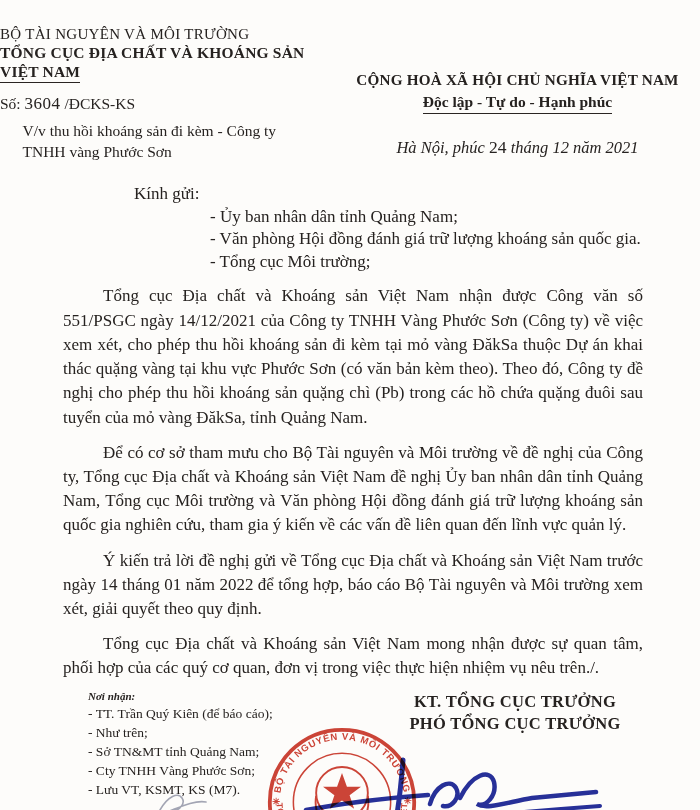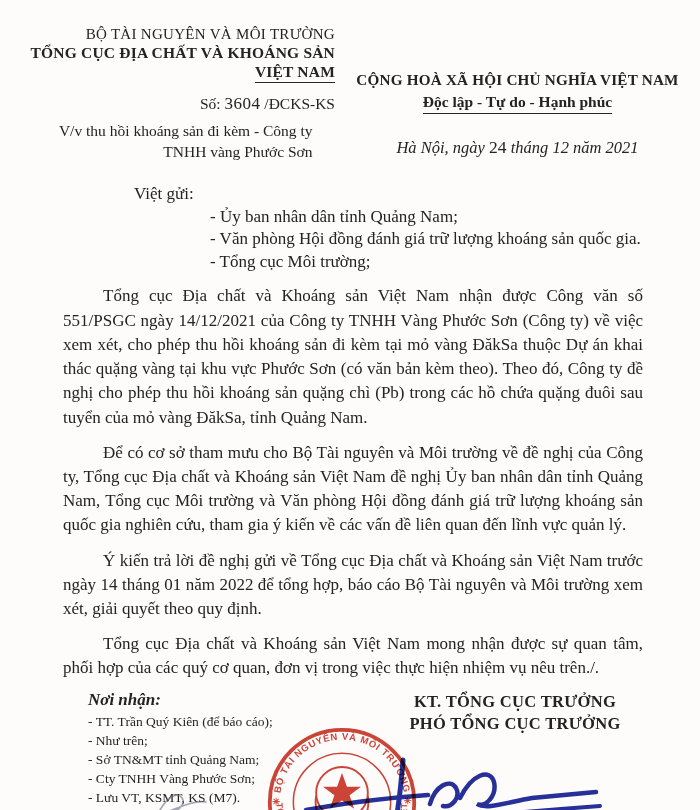--- a/index.html
+++ b/index.html
@@ -10,21 +10,21 @@
     color:#262220;
   }
   .page {
     position:relative;
     width:700px; height:810px;
     background:#fdfcfa;
   }
 
   
   .header { display:flex; padding-top:26px; }
-  .header-left  { width:335px; text-align:right; }
+  .header-left  { width:335px; text-align:left; }
   .header-right { width:365px; text-align:center;margin-top:45px; }
 
   .org-parent { font-size:15px; letter-spacing:.3px; }
   .org-name   { font-size:15.5px; font-weight:bold; letter-spacing:.2px; line-height:1.3; }
   .org-name-2 { display:inline-block; font-size:15.5px; font-weight:bold;
                 border-bottom:1.6px solid #2a2522; padding-bottom:1px; letter-spacing:.2px; }
   .doc-no { margin-top:11px; font-size:15.5px; }
   .doc-no .num { font-size:17px; letter-spacing:.5px; }
   .subject { margin-top:7px; font-size:15.5px; line-height:1.35;
              width:290px; margin-left:auto; margin-right:auto; }
@@ -44,21 +44,21 @@
   .body-text { padding:0 57px 0 63px; margin-top:10px; }
   .body-text p {
     font-size:17px; line-height:24.2px;
     text-align:justify; text-indent:40px;
     margin-top:11px;
   }
 
   
   .footer { position:relative; margin-top:9px; display:flex; padding-left:88px; }
   .recv-block { width:272px; }
-  .recv-label { font-size:17px; font-weight:bold; font-style:italic; }
+  .recv-label { font-size:11px; font-weight:bold; font-style:italic; }
   .recv-list { font-size:13.5px; line-height:19px; margin-top:2px; }
   .sign-block { width:330px; text-align:center; padding-top:1px; margin-left:-10px; }
   .sign-title { font-size:16.5px; font-weight:bold; letter-spacing:.3px; line-height:1.35; }
 
   
   .seal {
     position:absolute; left:266px; top:36px;
     width:152px; height:152px;
     mix-blend-mode:multiply; opacity:.92;
     pointer-events:none;
@@ -86,29 +86,29 @@
         <span class="num">3604</span>
         <span>/ĐCKS-KS</span>
       </div>
       <div class="subject">V/v thu hồi khoáng sản đi kèm - Công ty TNHH vàng Phước Sơn</div>
     </div>
 
     <div class="header-right">
       <div class="national-title">CỘNG HOÀ XÃ HỘI CHỦ NGHĨA VIỆT NAM</div>
       <div><span class="motto">Độc lập - Tự do - Hạnh phúc</span></div>
       <div class="place-date">
-        <span>Hà Nội, ngày</span>
+        <span>Hà Nội, phúc</span>
         <span class="ins">24</span>
         <span>tháng 12 năm 2021</span>
       </div>
     </div>
   </div>
 
   <div class="salutation">
-    <div class="salutation-label">Việt gửi:</div>
+    <div class="salutation-label">Kính gửi:</div>
     <div class="recipients">
       <div>- Ủy ban nhân dân tỉnh Quảng Nam;</div>
       <div>- Văn phòng Hội đồng đánh giá trữ lượng khoáng sản quốc gia.</div>
       <div>- Tổng cục Môi trường;</div>
     </div>
   </div>
 
   <div class="body-text">
     <p>Tổng cục Địa chất và Khoáng sản Việt Nam nhận được Công văn số 551/PSGC ngày 14/12/2021 của Công ty TNHH Vàng Phước Sơn (Công ty) về việc xem xét, cho phép thu hồi khoáng sản đi kèm tại mỏ vàng ĐăkSa thuộc Dự án khai thác quặng vàng tại khu vực Phước Sơn (có văn bản kèm theo). Theo đó, Công ty đề nghị cho phép thu hồi khoáng sản quặng chì (Pb) trong các hồ chứa quặng đuôi sau tuyển của mỏ vàng ĐăkSa, tỉnh Quảng Nam.</p>
     <p>Để có cơ sở tham mưu cho Bộ Tài nguyên và Môi trường về đề nghị của Công ty, Tổng cục Địa chất và Khoáng sản Việt Nam đề nghị Ủy ban nhân dân tỉnh Quảng Nam, Tổng cục Môi trường và Văn phòng Hội đồng đánh giá trữ lượng khoáng sản quốc gia nghiên cứu, tham gia ý kiến về các vấn đề liên quan đến lĩnh vực quản lý.</p>

